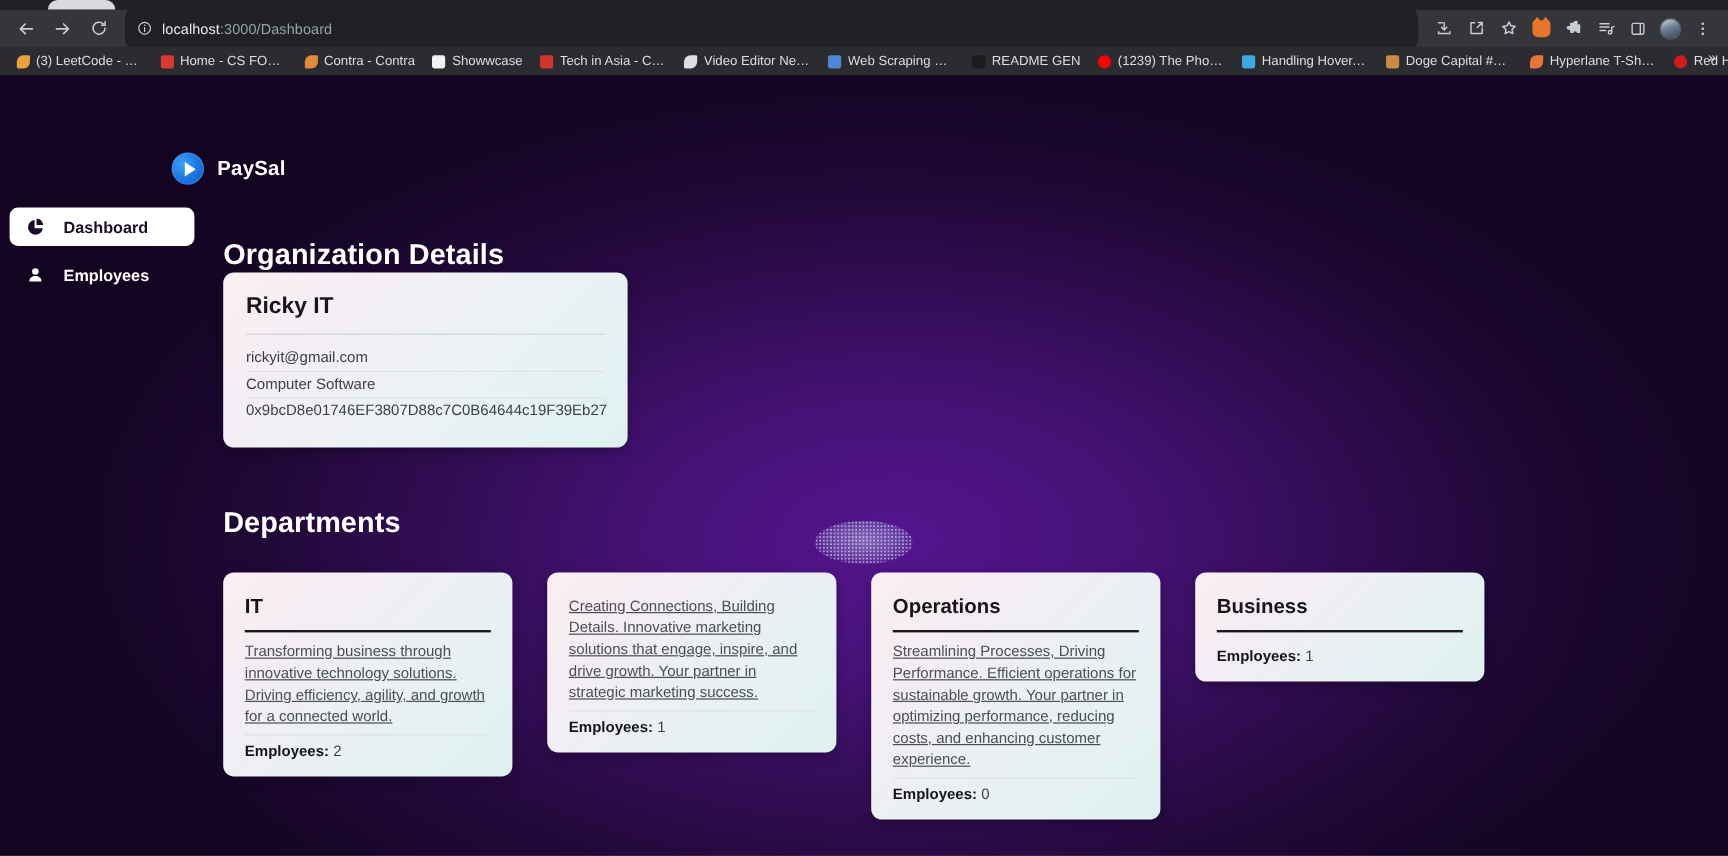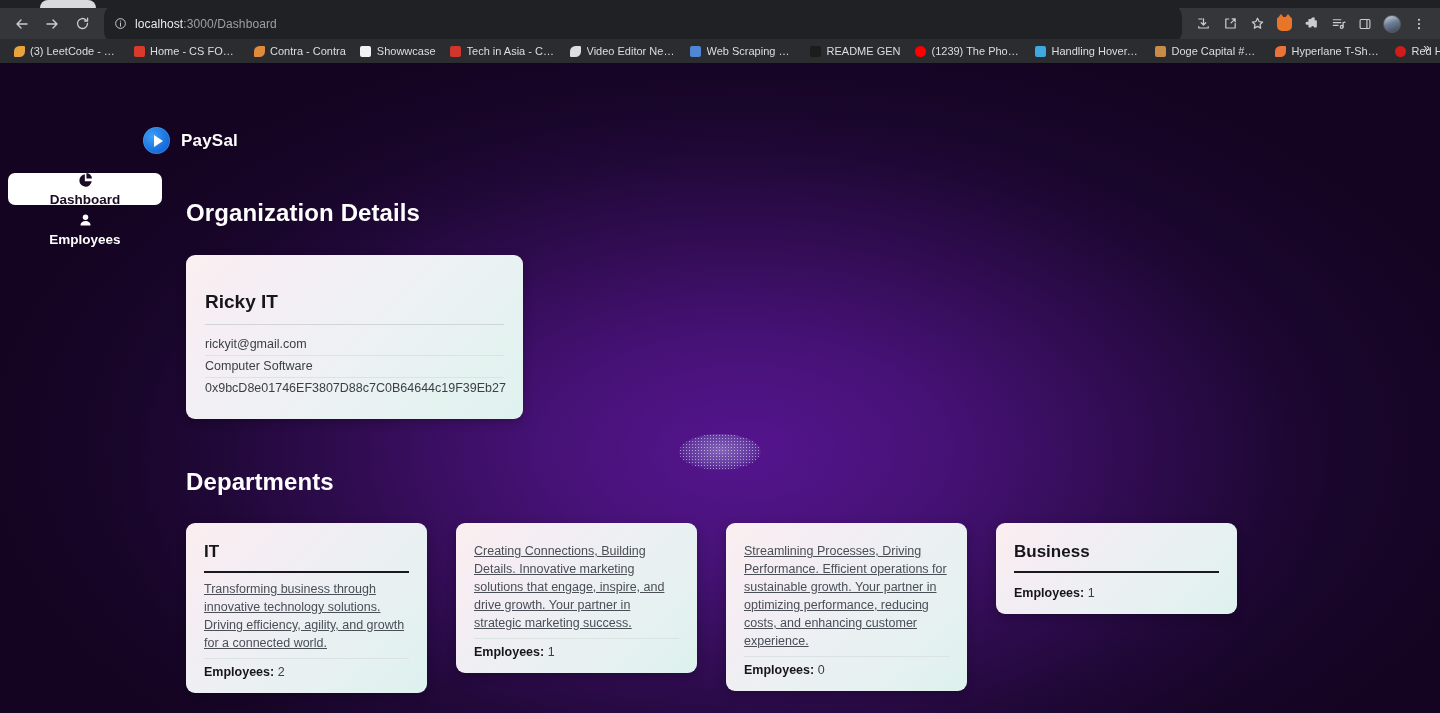--- a/index.html
+++ b/index.html
@@ -148,43 +148,42 @@
   }
   .brand-name { color: #fff; font-size: 17px; font-weight: 700; letter-spacing: .2px; }
 
   .sidebar {
     position: absolute; left: 0; top: 110px; width: 170px;
     z-index: 5;
     display: flex; flex-direction: column; gap: 8px;
   }
   .side-item {
     height: 32px; margin: 0 8px;
-    display: flex; align-items: center; gap: 4px;
+    display: flex; align-items: center; gap: 16px;
     padding: 0 13px;
     border-radius: 7px;
     color: #ffffff;
-    font-size: 13.5px; font-weight: 600; flex-direction: column;
+    font-size: 13.5px; font-weight: 600;
   }
   .side-item.active { background: #ffffff; color: #1b0b26; }
   .side-icon { width: 16px; height: 16px; display: flex; align-items: center; justify-content: center; }
 
   .content { position: absolute; left: 186px; top: 136px; right: 0; z-index: 4; }
 
   .section-title {
     color: #ffffff;
     font-size: 24px;
     font-weight: 700;
     letter-spacing: .1px;
   }
 
   .org-card {
     width: 337px;
-    margin-top: 28px;
     border-radius: 9px;
-    padding: 36px 19px 20px 19px;
+    padding: 18px 19px 20px 19px;
     background: linear-gradient(135deg, #fbeff1 0%, #f5eef4 22%, #eef1f4 50%, #e6f2f1 76%, #dff2ef 100%);
     box-shadow: 0 3px 10px rgba(0,0,0,.25);
   }
   .org-name {
     font-size: 19px; font-weight: 700; color: #17161b;
     padding-bottom: 11px;
     border-bottom: 1px solid #cfd5d8;
     margin-bottom: 9px;
   }
   .org-line {
@@ -465,20 +464,21 @@
           <div class="dept-card">
             <div class="dept-name">IT</div>
             <div class="dept-desc">Transforming business through innovative technology solutions. Driving efficiency, agility, and growth for a connected world.</div>
             <div class="dept-emp"><b>Employees:</b> <span>2</span></div>
           </div>
           <div class="dept-card">
             <div class="dept-desc">Creating Connections, Building Details. Innovative marketing solutions that engage, inspire, and drive growth. Your partner in strategic marketing success.</div>
             <div class="dept-emp"><b>Employees:</b> <span>1</span></div>
           </div>
           <div class="dept-card">
+            <div class="dept-name">Operations</div>
             <div class="dept-desc">Streamlining Processes, Driving Performance. Efficient operations for sustainable growth. Your partner in optimizing performance, reducing costs, and enhancing customer experience.</div>
             <div class="dept-emp"><b>Employees:</b> <span>0</span></div>
           </div>
           <div class="dept-card">
             <div class="dept-name">Business</div>
             <div class="dept-emp"><b>Employees:</b> <span>1</span></div>
           </div>
         </div>
 
     </div>

